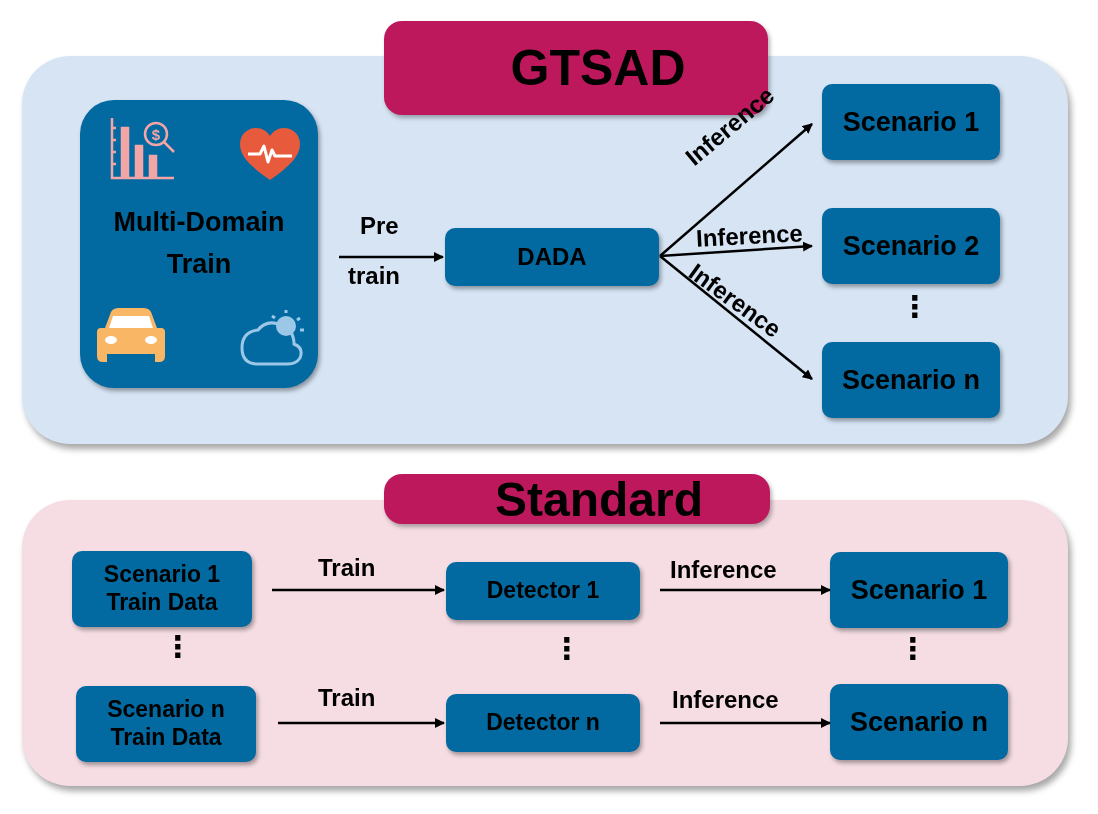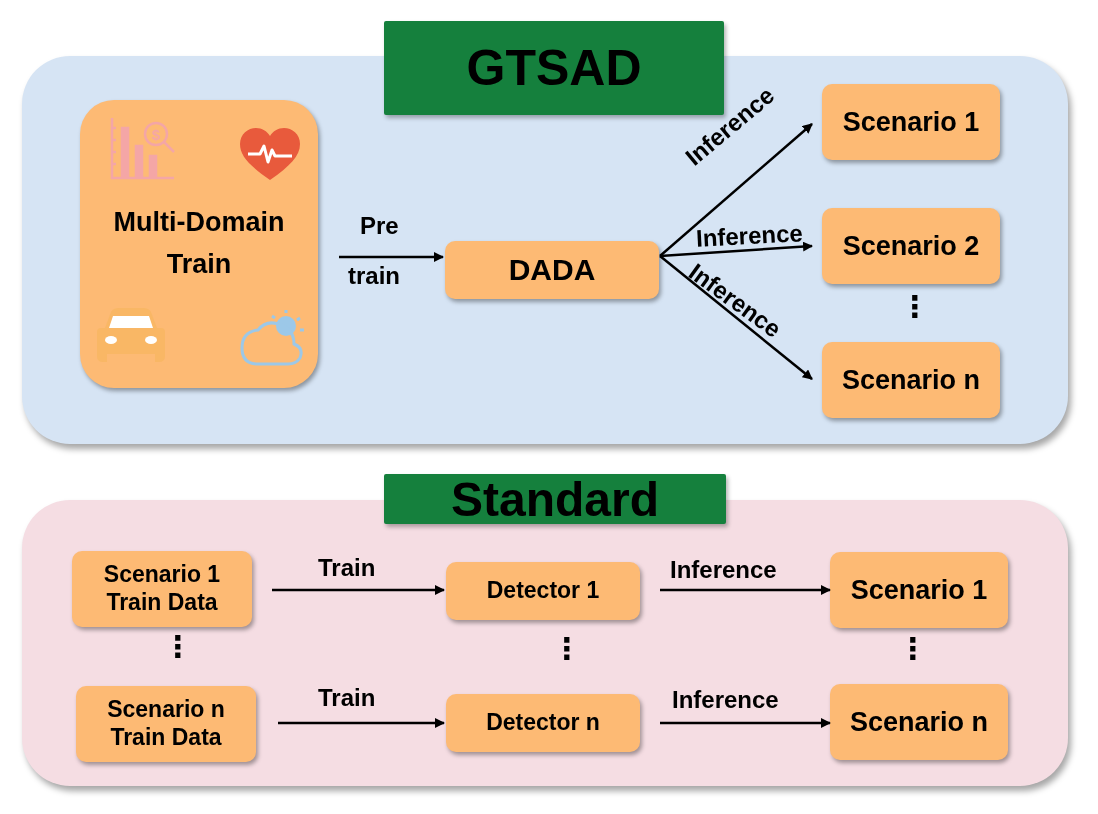--- a/index.html
+++ b/index.html
@@ -1,30 +1,30 @@
 <!DOCTYPE html>
 <html><head>
 <meta charset="utf-8">
 <style>
   html, body { margin: 0; padding: 0; }
   body { width: 1098px; height: 814px; background: #ffffff; position: relative; overflow: hidden;
          font-family: "Liberation Sans", "DejaVu Sans", sans-serif; font-weight: bold; color: #000; }
   .panel { position: absolute; border-radius: 48px; box-shadow: 3px 5px 6px rgba(0,0,0,0.35); }
   .panel-blue { left: 22px; top: 56px; width: 1046px; height: 388px; background: #d6e4f4; }
   .panel-pink { left: 22px; top: 500px; width: 1046px; height: 286px; background: #f5dde3; }
-  .title-box { position: absolute; background: #15803d; border-radius: 2px; box-shadow: 2px 3px 4px rgba(0,0,0,0.3);
-               display: flex; align-items: center; justify-content: center; }
+  .title-box { position: absolute; background: #be185d; border-radius: 18px; box-shadow: 2px 3px 4px rgba(0,0,0,0.3);
+               display: flex; align-items: center; justify-content: center; padding-left: 44px; }
   .title-gtsad { left: 384px; top: 21px; width: 340px; height: 94px; font-size: 50px; }
   .title-standard { left: 384px; top: 474px; width: 342px; height: 50px; font-size: 48px; }
-  .box { position: absolute; background: #fdba74; border-radius: 10px; box-shadow: 2px 3px 4px rgba(0,0,0,0.35);
+  .box { position: absolute; background: #0369a1; border-radius: 10px; box-shadow: 2px 3px 4px rgba(0,0,0,0.35);
          display: flex; align-items: center; justify-content: center; text-align: center; line-height: 1.2; }
   .data-box { left: 80px; top: 100px; width: 238px; height: 288px; border-radius: 34px; font-size: 27px; }
   .data-box .label { line-height: 1.55; }
   .icon { position: absolute; }
-  .b-dada { left: 445px; top: 241px; width: 214px; height: 58px; font-size: 30px; }
+  .b-dada { left: 445px; top: 228px; width: 214px; height: 58px; font-size: 24px; }
   .scen-top { left: 822px; width: 178px; height: 76px; font-size: 27px; }
   .std-small { font-size: 23px; width: 180px; height: 76px; }
   .std-mid { font-size: 23px; width: 194px; height: 58px; }
   .std-scen { font-size: 27px; width: 178px; height: 76px; }
   .lbl { position: absolute; font-size: 24px; white-space: nowrap; }
   .lbl-small { font-size: 24px; }
   .dots { position: absolute; font-size: 30px; line-height: 10px; text-align: center; }
   svg.arrows { position: absolute; left: 0; top: 0; width: 1098px; height: 814px; pointer-events: none; }
 </style>
 </head>

